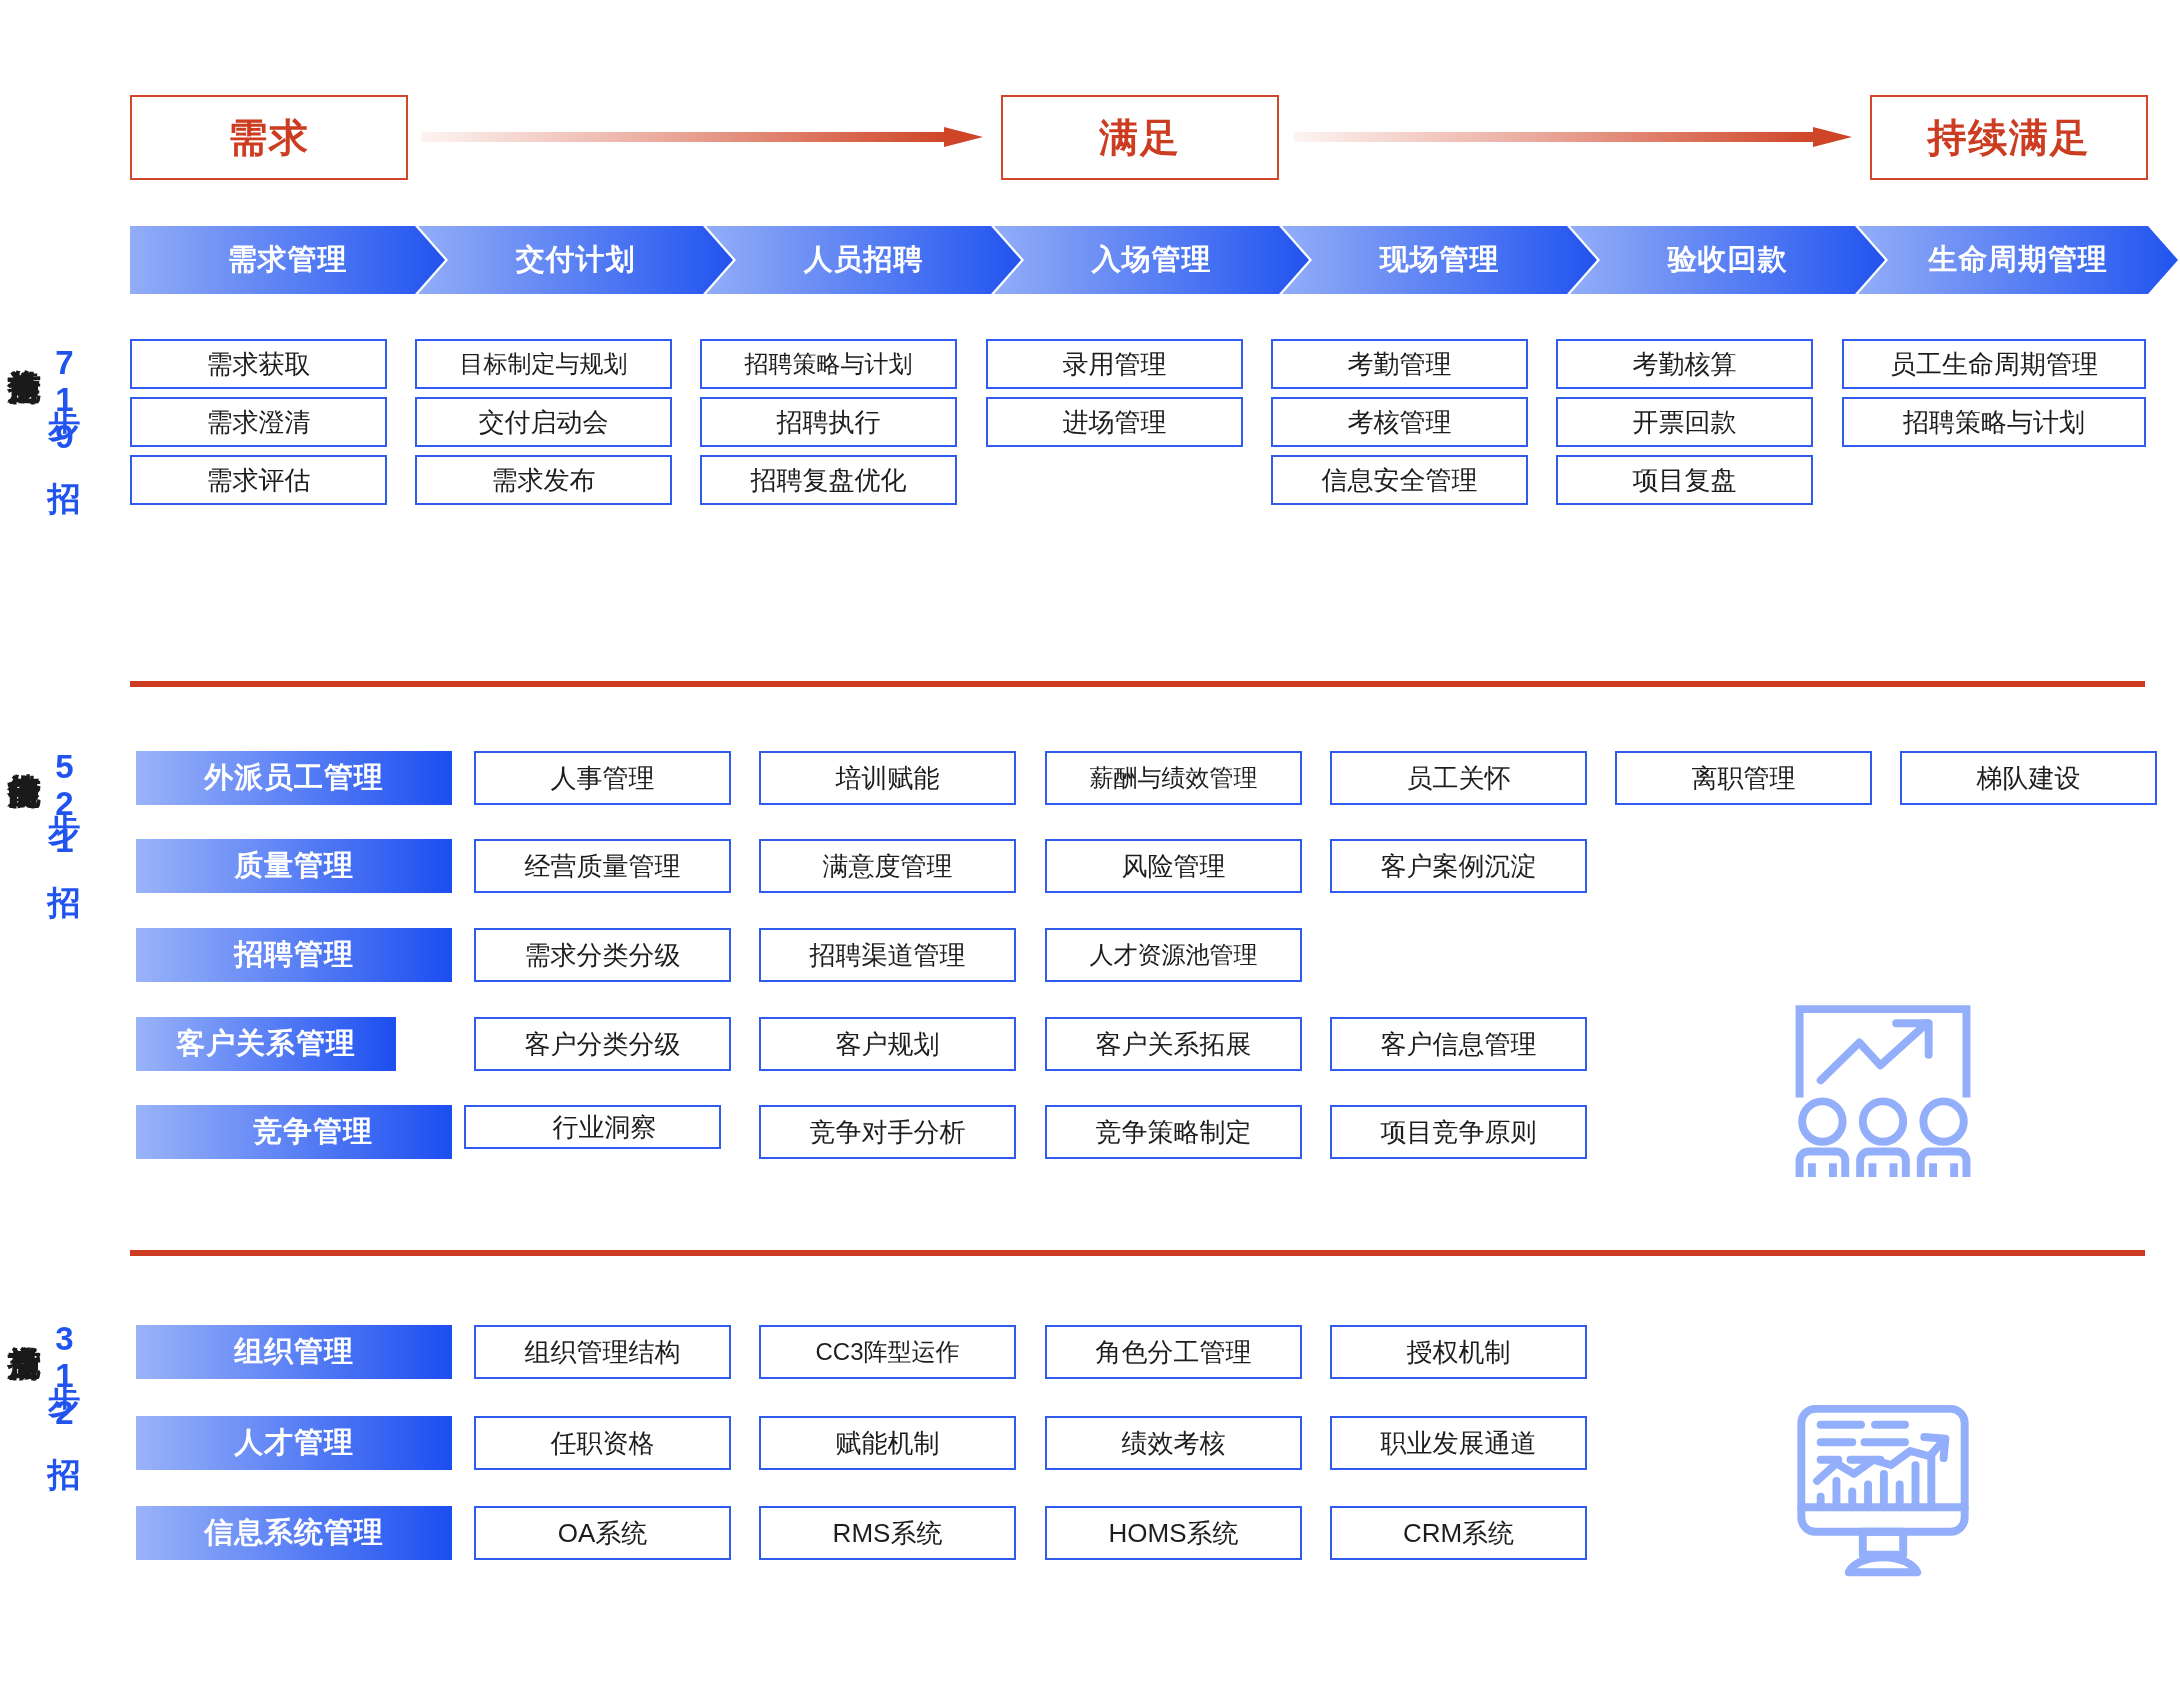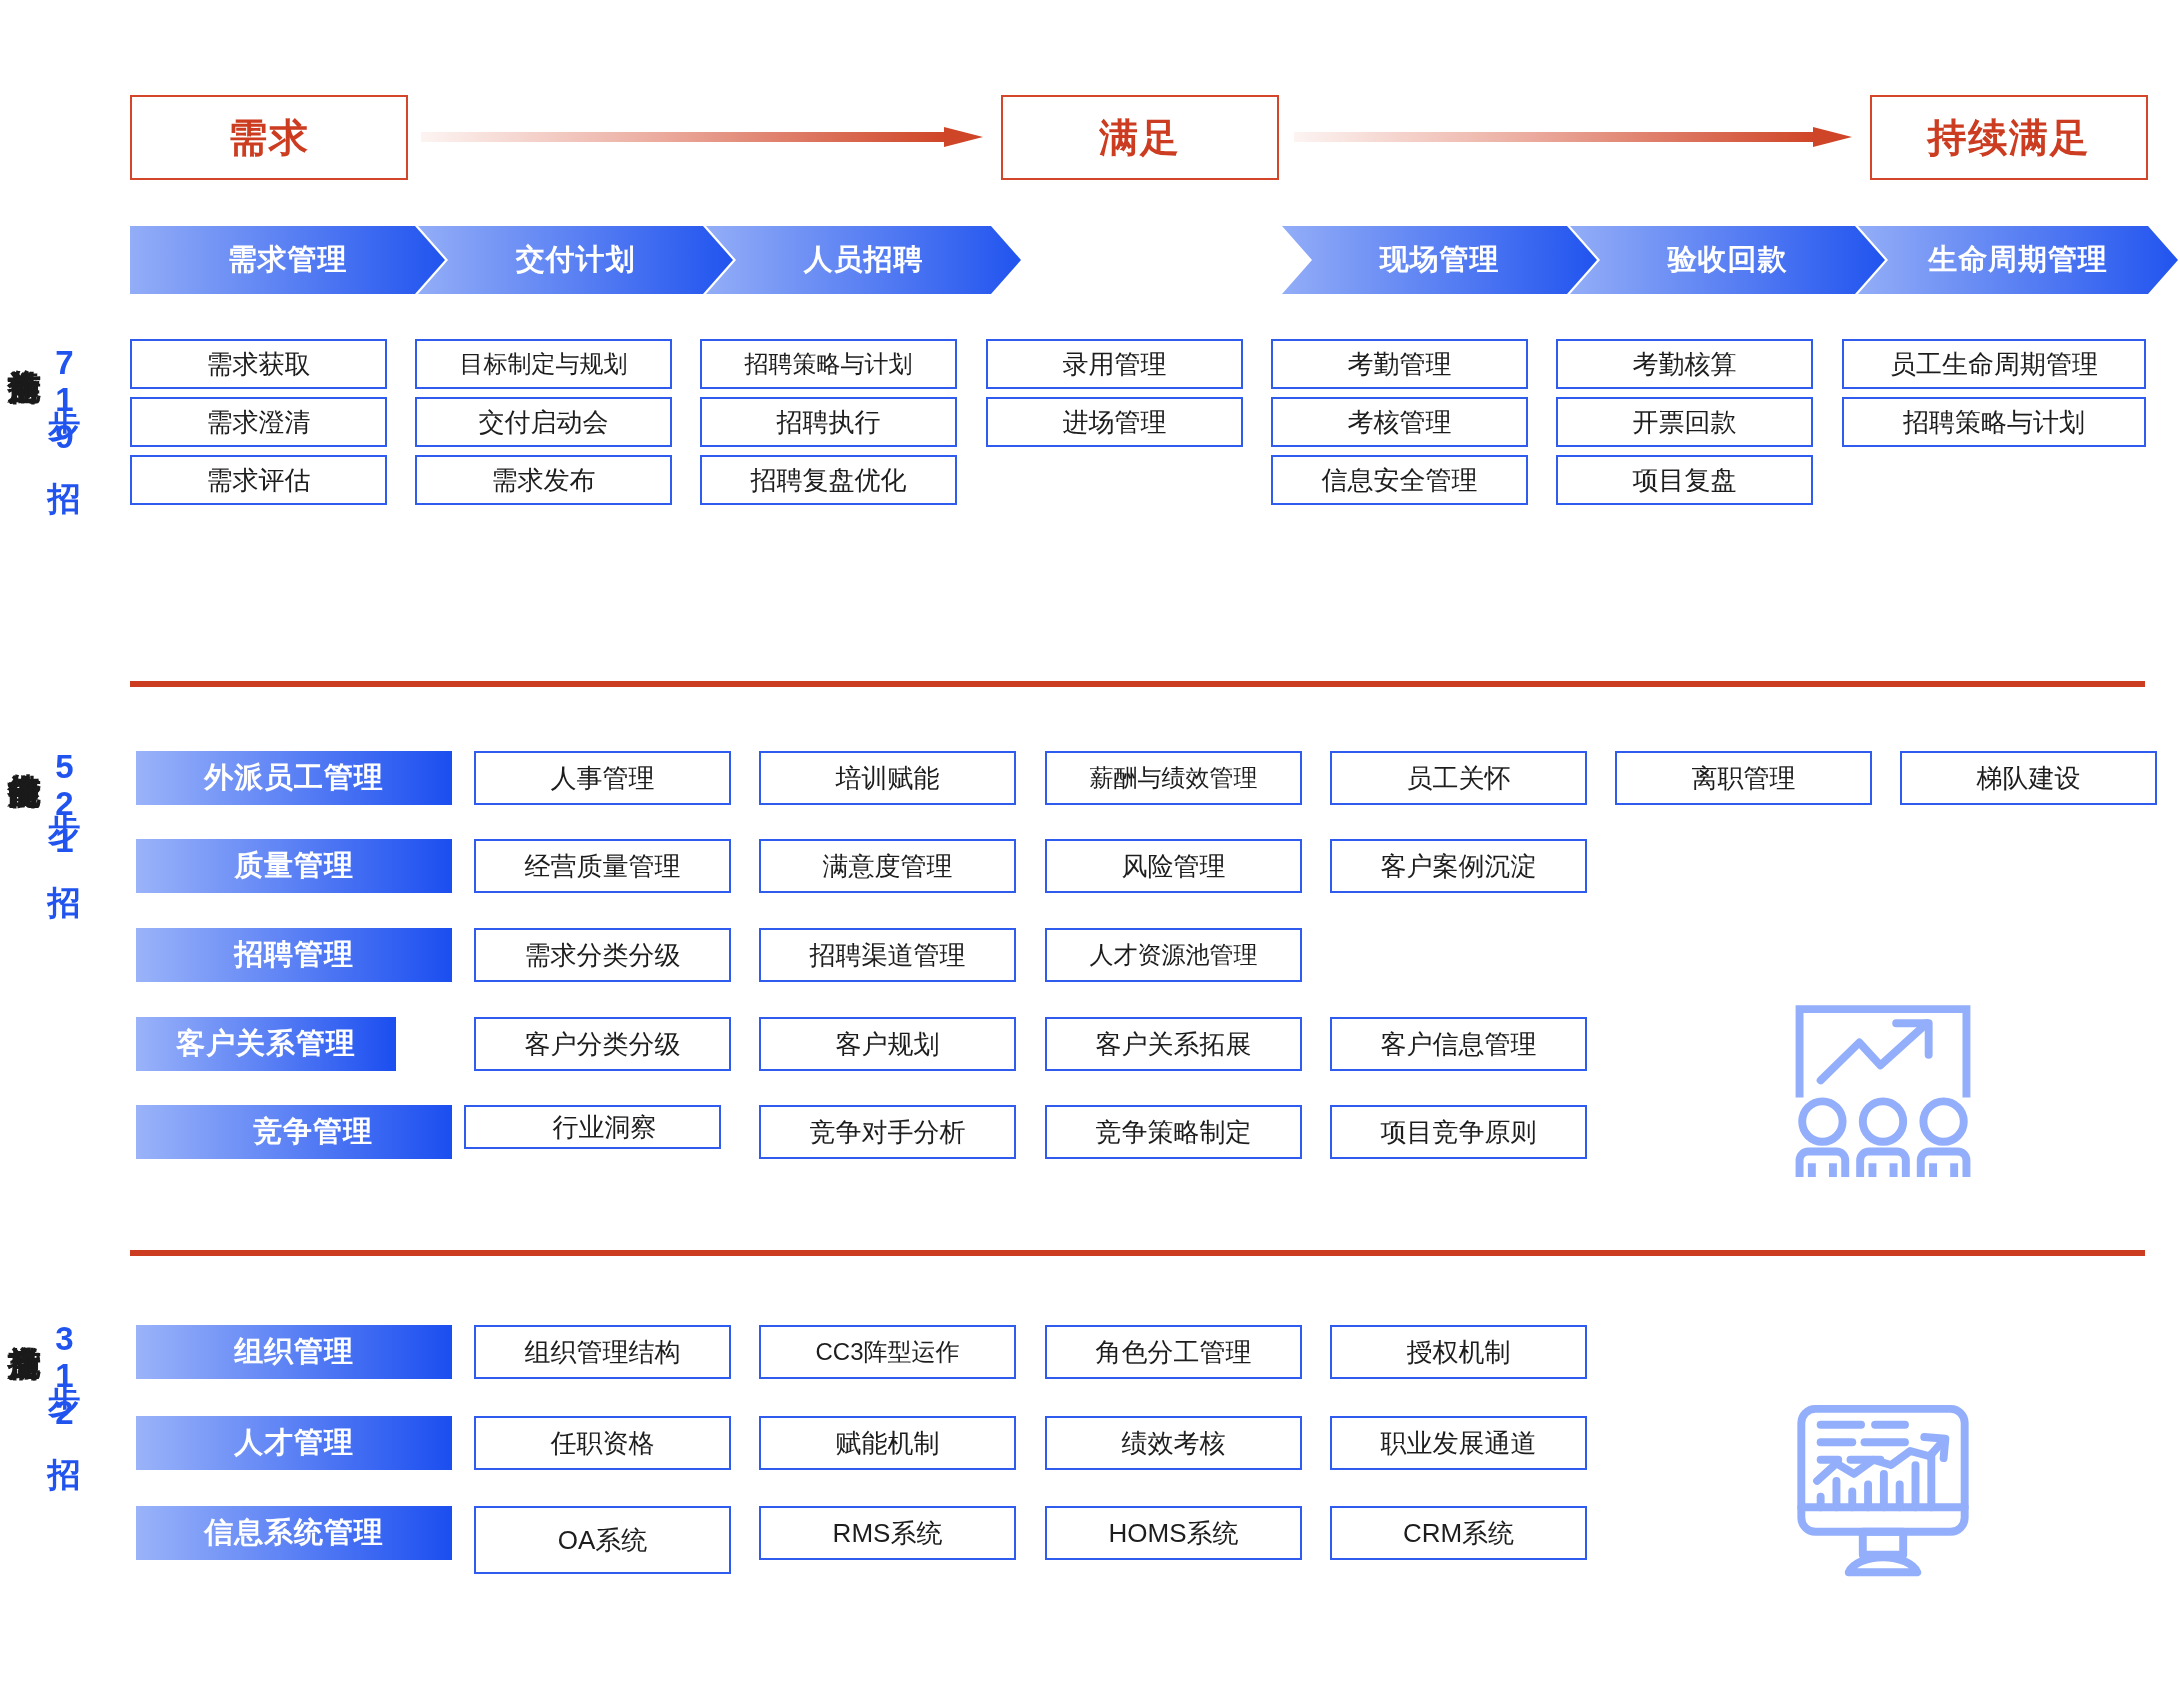--- a/index.html
+++ b/index.html
@@ -184,20 +184,21 @@
       <div class="shaft"></div>
       <div class="head"></div>
     </div>
     <div class="phase-box" id="phase-2">持续满足</div>
   </div>
 
   <div class="chevron-row" id="chevron-row">
       <div class="chevron first" style="left: 0px; width: 315px;">需求管理</div>
       <div class="chevron notched" style="left: 288px; width: 315px;">交付计划</div>
       <div class="chevron notched" style="left: 576px; width: 315px;">人员招聘</div>
+      <div class="chevron notched" style="left: 864px; width: 315px;">入场管理</div>
       <div class="chevron notched" style="left: 1152px; width: 315px;">现场管理</div>
       <div class="chevron notched" style="left: 1440px; width: 315px;">验收回款</div>
       <div class="chevron notched" style="left: 1728px; width: 320px;">生命周期管理</div>
     </div>
 
   <div class="side-label" id="side-label-0" style="left:7px; top:344px;">
     <div class="side-title">前台运作措施</div>
     <div class="side-count"><span>7步</span><span>19招</span></div>
   </div>
   <div id="front-office-grid">
@@ -268,21 +269,21 @@
       <div class="item-box" style="left: 474px; top: 1325px; width: 257px; height: 54px;">组织管理结构</div>
       <div class="item-box" style="left: 759px; top: 1325px; width: 257px; height: 54px; font-size: 24px;">CC3阵型运作</div>
       <div class="item-box" style="left: 1045px; top: 1325px; width: 257px; height: 54px;">角色分工管理</div>
       <div class="item-box" style="left: 1330px; top: 1325px; width: 257px; height: 54px;">授权机制</div>
       <div class="cat-pill" style="left: 136px; top: 1416px; width: 316px; height: 54px;">人才管理</div>
       <div class="item-box" style="left: 474px; top: 1416px; width: 257px; height: 54px;">任职资格</div>
       <div class="item-box" style="left: 759px; top: 1416px; width: 257px; height: 54px;">赋能机制</div>
       <div class="item-box" style="left: 1045px; top: 1416px; width: 257px; height: 54px;">绩效考核</div>
       <div class="item-box" style="left: 1330px; top: 1416px; width: 257px; height: 54px;">职业发展通道</div>
       <div class="cat-pill" style="left: 136px; top: 1506px; width: 316px; height: 54px;">信息系统管理</div>
-      <div class="item-box" style="left: 474px; top: 1506px; width: 257px; height: 68px;">OA系统</div>
+      <div class="item-box" style="left: 474px; top: 1506px; width: 257px; height: 54px;">OA系统</div>
       <div class="item-box" style="left: 759px; top: 1506px; width: 257px; height: 54px;">RMS系统</div>
       <div class="item-box" style="left: 1045px; top: 1506px; width: 257px; height: 54px;">HOMS系统</div>
       <div class="item-box" style="left: 1330px; top: 1506px; width: 257px; height: 54px;">CRM系统</div>
     </div>
 
   <div class="deco-icon" style="left:1782px; top:988px; width:202px; height:189px;">
     <svg viewBox="0 0 230 215" width="202" height="189" fill="none" stroke="#93aefa" stroke-width="9" stroke-linecap="square" stroke-linejoin="miter">
       <polyline points="20,120 20,24 210,24 210,120"></polyline>
       <polyline points="44,105 88,62 112,88 165,40" stroke-linecap="round" stroke-linejoin="round"></polyline>
       <polyline points="130,40 167,40 167,76" stroke-linecap="round" stroke-linejoin="round"></polyline>

